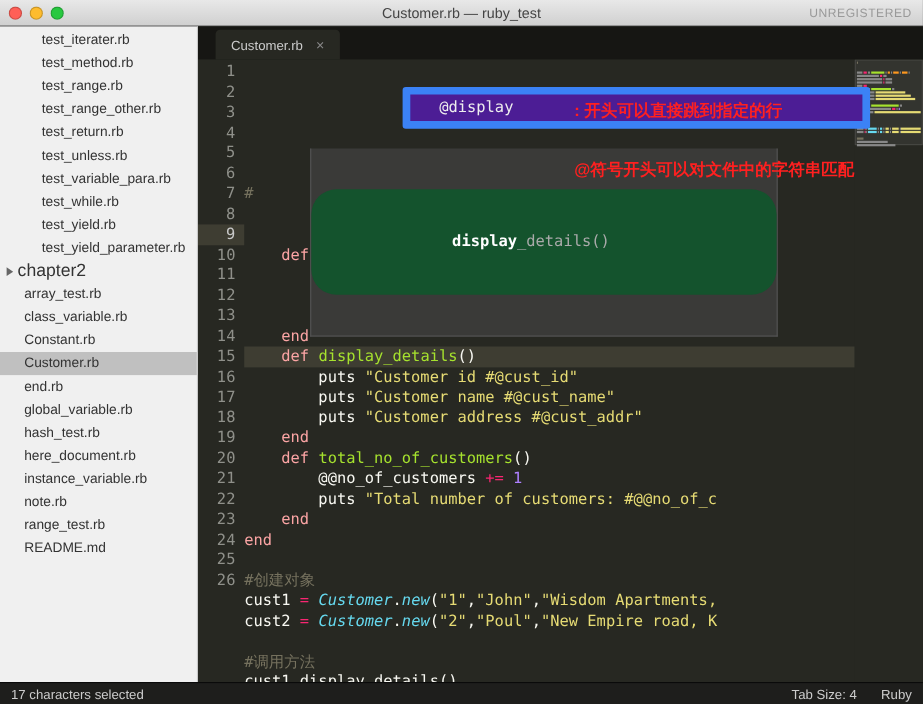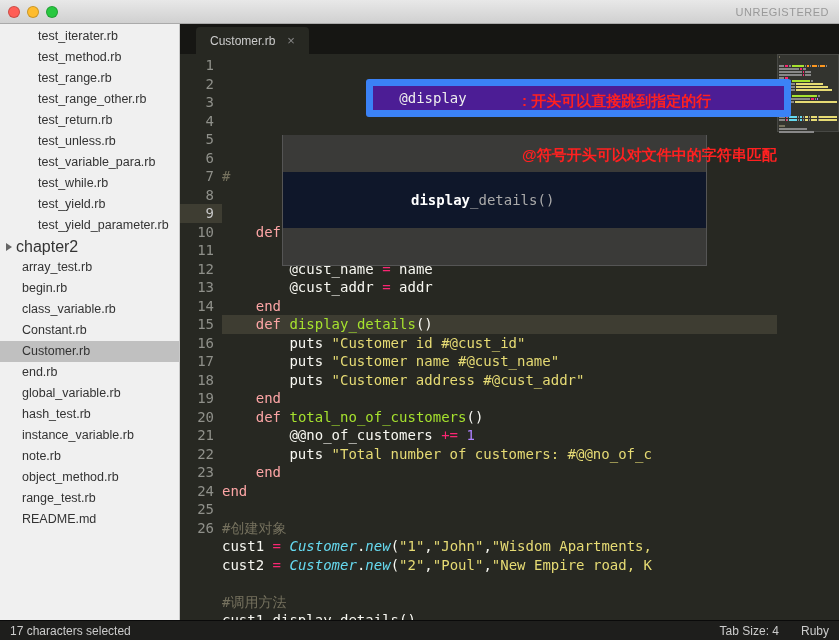--- a/index.html
+++ b/index.html
@@ -56,40 +56,41 @@
 .minimap { width: 62px; background: #272822; position: relative; }
 .minimap-content { position: absolute; top: 2px; left: 2px; right: 2px; }
 .mm-line { height: 2px; margin-bottom: 1px; display: flex; gap: 1px; }
 .mm-seg { height: 2px; }
 .mm-viewport { position: absolute; left: 0; right: 0; top: 0; height: 78px; background: rgba(255,255,255,0.06); border: 1px solid rgba(255,255,255,0.1); }
 
 
 .goto { position: absolute; top: 6px; left: 60px; right: 70px; z-index: 10; }
 .goto-input { background: #4c1d95; border: 7px solid #3b82f6; color: #eee; padding: 4px 26px; font-size: 14px; font-family: Menlo, Consolas, monospace; width: 100%; border-radius: 3px; }
 .goto-list { background: #3a3a38; border: 1px solid #555; border-top: none; }
-.goto-item { padding: 0 10px; color: #ddd; font-size: 14px; font-family: Menlo, Consolas, monospace; background: #0f172a; }
+.goto-item { padding: 20px 10px; color: #ddd; font-size: 14px; font-family: Menlo, Consolas, monospace; background: #14532d; border-radius: 23px; }
 .goto-item .match { font-weight: bold; color: #fff; }
 .goto-item .rest { color: #aaa; }
 
 
 .annotation { position: absolute; top: 2px; left: 300px; color: #ff2020; font-size: 15px; font-weight: 600; z-index: 20; line-height: 18px; font-family: "PingFang SC", "Hiragino Sans GB", sans-serif; }
 
 
 .statusbar { height: 20px; background: #1e1e1c; color: #ccc; display: flex; align-items: center; font-size: 12px; padding: 0 10px; justify-content: space-between; border-top: 1px solid #0a0a0a; }
 .status-right { display: flex; gap: 22px; }
 </style>
 </head>
 <body>
 
 <div class="titlebar">
   <div class="traffic">
     <div class="dot tred"></div>
     <div class="dot tyel"></div>
     <div class="dot tgrn"></div>
   </div>
+  <div class="wintitle">Customer.rb — ruby_test</div>
   <div class="unreg">UNREGISTERED</div>
 </div>
 
 <div class="main">
 
   <div class="sidebar" id="sidebar">
       <div class="sidebar-item level-1">test_iterater.rb</div>
       <div class="sidebar-item level-1">test_method.rb</div>
       <div class="sidebar-item level-1">test_range.rb</div>
       <div class="sidebar-item level-1">test_range_other.rb</div>
@@ -97,30 +98,29 @@
       <div class="sidebar-item level-1">test_unless.rb</div>
       <div class="sidebar-item level-1">test_variable_para.rb</div>
       <div class="sidebar-item level-1">test_while.rb</div>
       <div class="sidebar-item level-1">test_yield.rb</div>
       <div class="sidebar-item level-1">test_yield_parameter.rb</div>
       <div class="sidebar-folder">
         <span class="disclosure"></span>
         <span>chapter2</span>
       </div>
       <div class="sidebar-item">array_test.rb</div>
-      <div class="sidebar-item">begin.rb</div>
       <div class="sidebar-item">class_variable.rb</div>
       <div class="sidebar-item">Constant.rb</div>
       <div class="sidebar-item selected">Customer.rb</div>
       <div class="sidebar-item">end.rb</div>
       <div class="sidebar-item">global_variable.rb</div>
       <div class="sidebar-item">hash_test.rb</div>
+      <div class="sidebar-item">here_document.rb</div>
       <div class="sidebar-item">instance_variable.rb</div>
       <div class="sidebar-item">note.rb</div>
-      <div class="sidebar-item">object_method.rb</div>
       <div class="sidebar-item">range_test.rb</div>
       <div class="sidebar-item">README.md</div>
     </div>
 
   <div class="editor-wrap">
     <div class="tabbar">
       <div class="tab">
         <span>Customer.rb</span>
         <span class="tab-close">×</span>
       </div>

